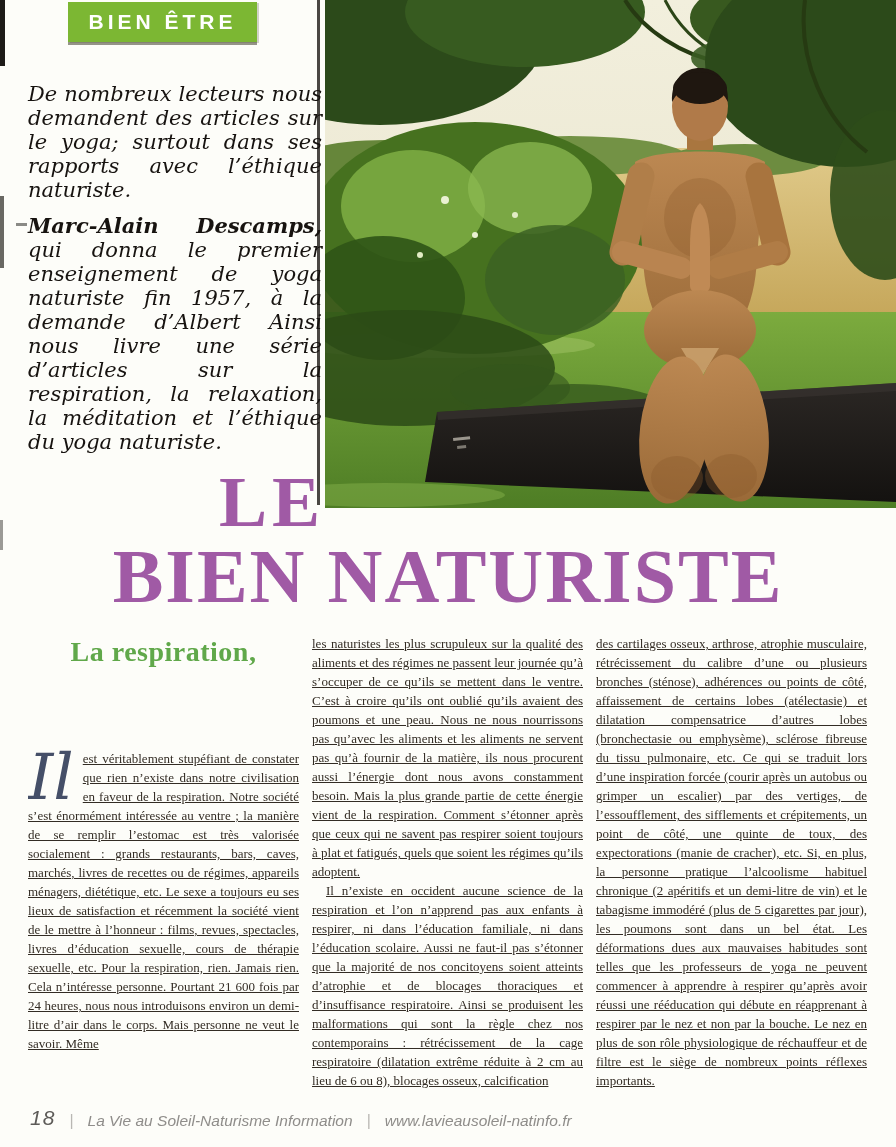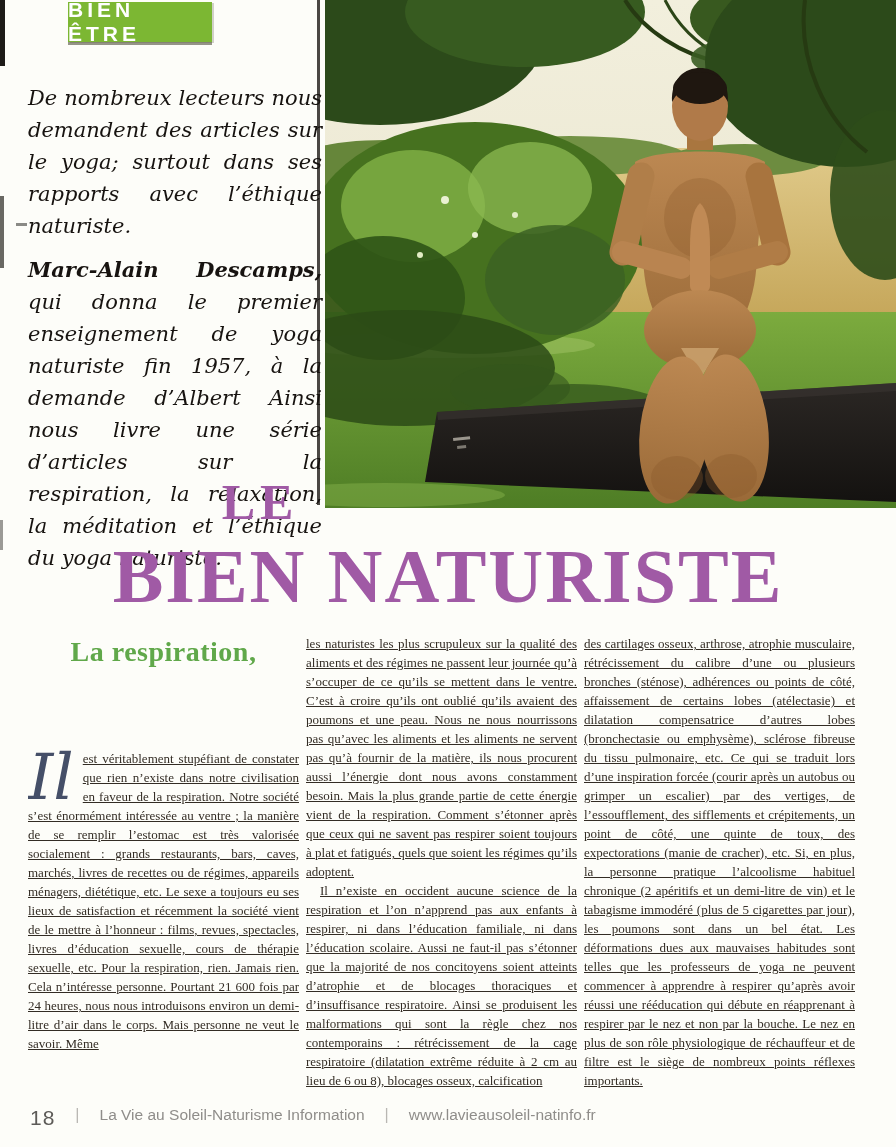--- a/index.html
+++ b/index.html
@@ -11,59 +11,59 @@
     --footer-gray:#8f8d8a;
   }
   html,body{margin:0;padding:0;background:#ffffff;}
   .page{
     position:relative;width:896px;height:1147px;margin:0 auto;
     background:#fdfdf9;overflow:hidden;
     font-family:"Liberation Serif",serif;
   }
   
   .badge{
-    position:absolute;left:68px;top:2px;width:144px;height:40px;
+    position:absolute;left:68px;top:2px;width:189px;height:40px;
     background:var(--badge-green,#7cb733);
     display:flex;align-items:center;justify-content:center;
     box-shadow:0 3px 0 rgba(80,78,58,.6),2px 1px 0 rgba(80,78,58,.25);
   }
   .badge span{
     color:#ffffff;font-family:"Liberation Sans",sans-serif;
     font-size:21px;font-weight:bold;letter-spacing:4px;
   }
   
   .intro{
     position:absolute;left:28px;top:82px;width:294px;
     text-align:justify;color:#171310;
   }
   .intro p{
     margin:0 0 12px 0;font-family:"DejaVu Serif",serif;
-    font-style:italic;font-size:21px;line-height:32px;
+    font-style:italic;font-size:21px;line-height:24px;
   }
   .intro .author{font-weight:bold;}
   
   .photo{position:absolute;left:325px;top:0;width:571px;height:508px;margin:0;}
   .photo svg{display:block;width:100%;height:100%;}
   
   .vline{position:absolute;left:317px;top:0;width:3px;height:505px;background:#2a2723;opacity:.85;}
   .edge1{position:absolute;left:0;top:0;width:5px;height:66px;background:#1d1b18;}
   .edge2{position:absolute;left:0;top:196px;width:4px;height:72px;background:#2a2824;opacity:.7;}
   .edge3{position:absolute;left:0;top:520px;width:3px;height:30px;background:#3a3834;opacity:.5;}
   .dashmark{position:absolute;left:16px;top:223px;width:11px;height:3px;background:#8a8a86;}
   
   .title{
     position:absolute;left:0;top:466px;width:896px;margin:0;
     color:var(--title-purple,#a05aa5);font-weight:bold;text-align:center;
   }
-  .title .t1{display:block;width:520px;font-size:50px;line-height:72px;letter-spacing:5px;}
+  .title .t1{display:block;width:520px;font-size:72px;line-height:72px;letter-spacing:5px;margin-left:12px;}
   .title .t2{display:block;width:100%;font-size:76px;line-height:64px;letter-spacing:2px;padding-top:6px;}
   
   .columns{
     position:absolute;left:28px;top:634px;width:841px;height:484px;
-    display:flex;gap:7px;overflow:hidden;
+    display:flex;gap:13px;overflow:hidden;
   }
   .col{
     width:271px;text-align:justify;color:var(--body-ink,#332c24);
     font-size:13px;line-height:19px;
   }
   .col p{margin:0;text-decoration:underline;}
   .subtitle{
     margin:2px 0 0 0;text-align:center;font-weight:bold;
     color:var(--subtitle-green,#60a84a);
     font-size:28px;line-height:31px;letter-spacing:.5px;
@@ -73,21 +73,21 @@
   .dropcap{
     float:left;font-family:"DejaVu Serif",serif;font-style:italic;
     font-size:64px;line-height:50px;color:var(--dropcap-blue,#454f68);
     margin:3px 9px 0 0;
   }
   .indent{text-indent:14px;}
   
   .footer{
     position:absolute;left:30px;top:1106px;width:840px;
     font-family:"Liberation Sans",sans-serif;color:var(--footer-gray,#8f8d8a);
-    font-size:15.5px;display:flex;align-items:flex-start;gap:20px;white-space:nowrap;
+    font-size:15.5px;display:flex;align-items:flex-end;gap:14px;white-space:nowrap;font-style:italic;
   }
   .footer .pnum{font-size:21px;color:#5d5b58;letter-spacing:1px;}
   .footer .sep{color:#b9b7b3;font-size:16px;}
 </style>
 </head>
 <body>
 
 <div class="page">
 
   <div class="edge1"></div>

